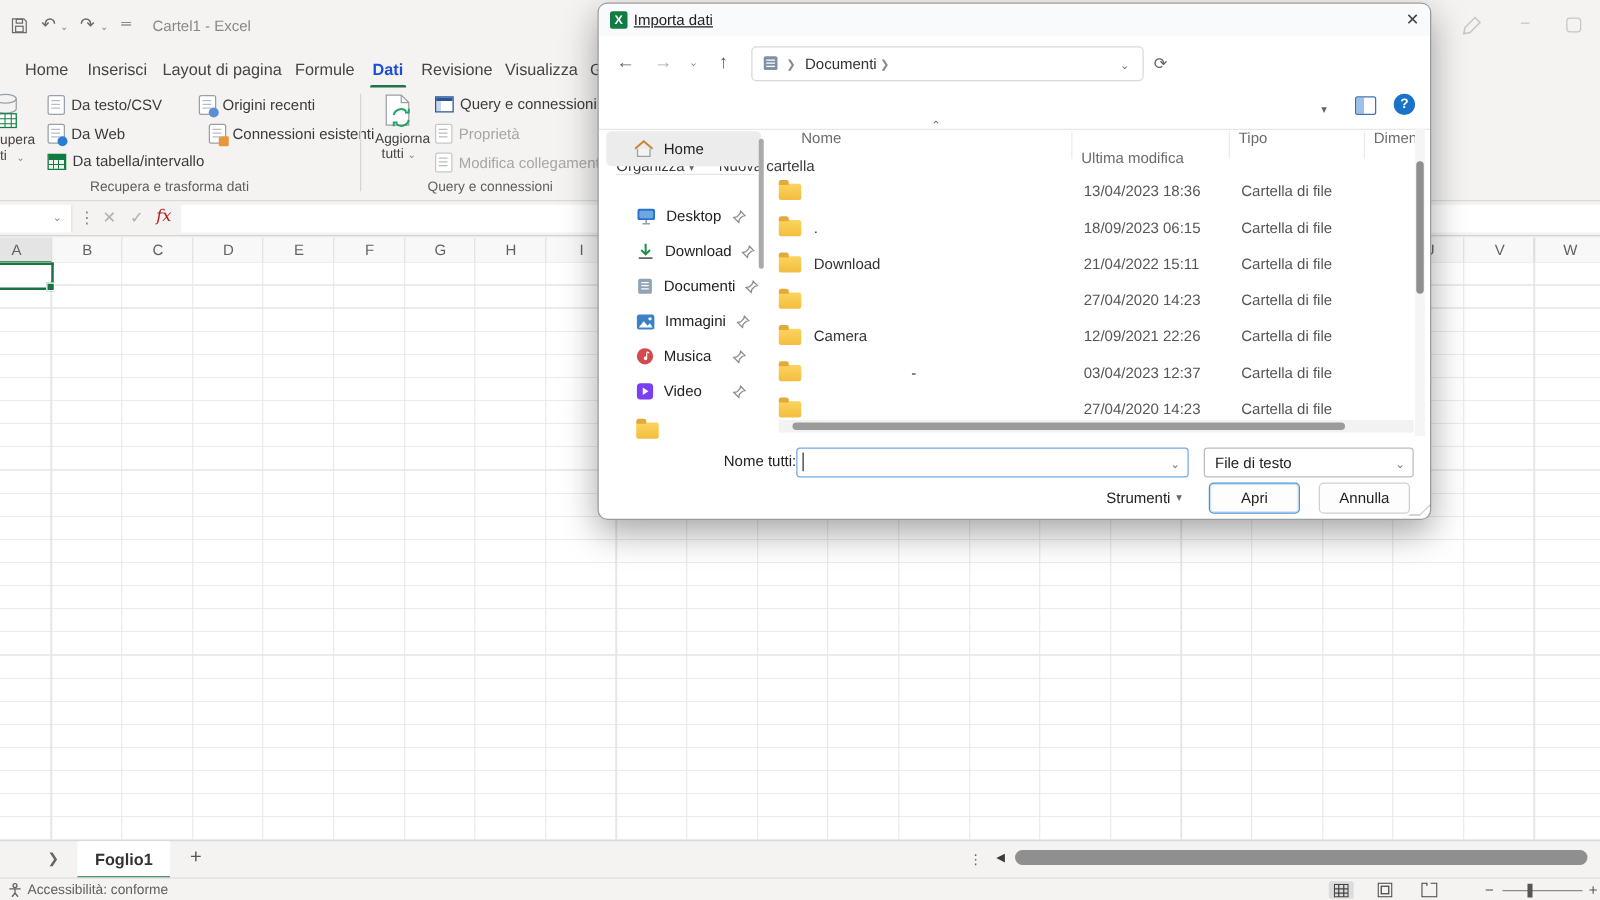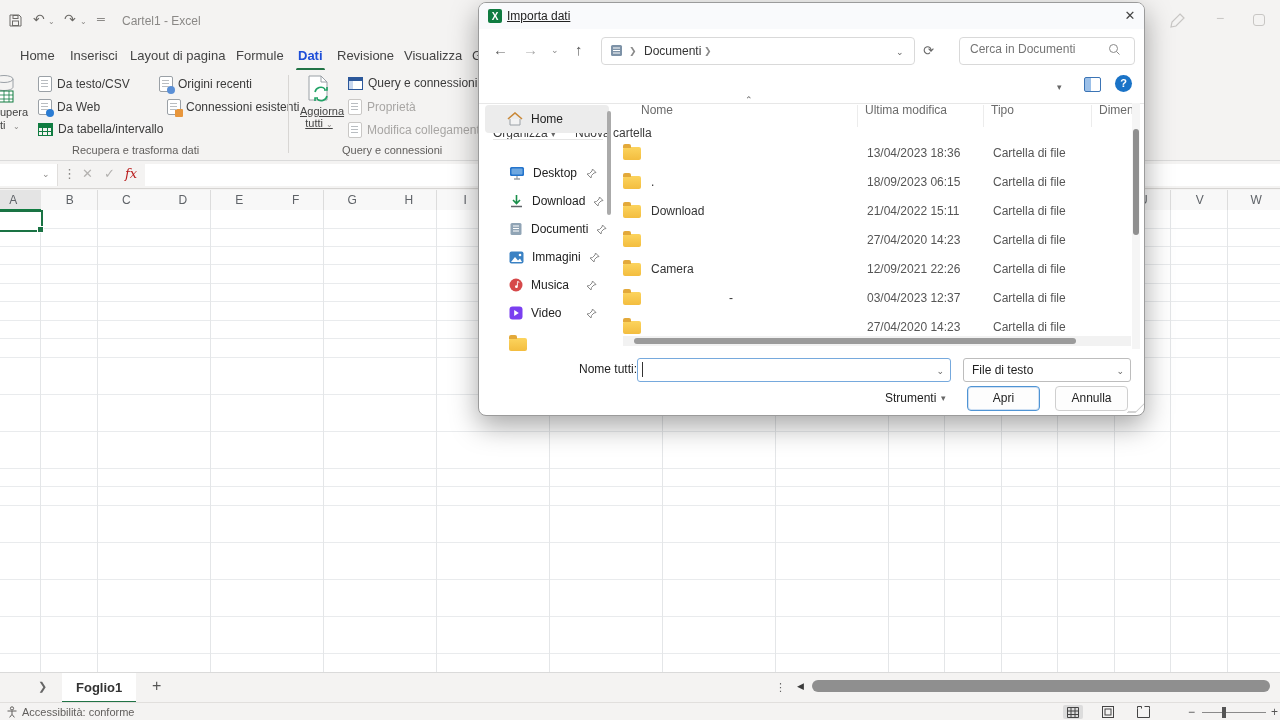--- a/index.html
+++ b/index.html
@@ -203,21 +203,21 @@
     <span class="grp-label" style="left:72px;top:74px;">Recupera e trasforma dati</span>
     <div class="vsep" style="left:288px;top:5px;height:78px;"></div>
 
     <div class="abs" style="left:300px;top:4px;width:38px;text-align:center;">
       <svg width="28" height="30" viewBox="0 0 28 30" style="margin:0 auto;">
         <path d="M4 2h12l6 6v18H4z" fill="#fff" stroke="#9aa0a6"></path>
         <path d="M16 2v6h6" fill="none" stroke="#9aa0a6"></path>
         <path d="M10 18a6 6 0 0 1 10-3M22 13v3h-3" fill="none" stroke="#21a366" stroke-width="1.6"></path>
         <path d="M22 22a6 6 0 0 1-10 3M10 27v-3h3" fill="none" stroke="#21a366" stroke-width="1.6"></path>
       </svg>
-      <div style="font-size:11px;color:#444;line-height:12px;margin-top:1px;text-decoration:underline;">
+      <div style="font-size:11px;color:#444;line-height:12px;margin-top:1px;">
         <span>Aggiorna</span><br>
         <span>tutti</span>
         <span class="chev">⌄</span>
       </div>
     </div>
 
     <div class="rbtn" style="left:348px;top:6px;">
       <span class="qtbl-ico"></span>
       <span>Query e connessioni</span>
     </div>
@@ -322,29 +322,20 @@
             <path d="M3 4h7M3 6.5h7M3 9h7" stroke="#fff" stroke-width="1"></path>
           </svg>
       </span>
       <span class="abs bc-sep" style="left:27px;top:8px;">❯</span>
       <span class="abs" style="left:42px;top:6px;">Documenti</span>
       <span class="abs bc-sep" style="left:102px;top:8px;">❯</span>
       <span class="abs dd-chev" style="left:294px;top:9px;">⌄</span>
     </div>
     <span class="abs" style="left:444px;top:40px;color:#666;font-size:13px;">⟳</span>
 
-    <div class="navbox" style="left:480px;width:174px;">
-      <input style="position: absolute; left: 8px; top: 3px; width: 130px; border: none; outline: none; font-size: 12px; font-family: inherit; color: rgb(51, 51, 51); background: transparent;" placeholder="Cerca in Documenti">
-      <span class="abs" style="left:148px;top:5px;">
-        <svg width="13" height="13" viewBox="0 0 13 13">
-            <circle cx="5.5" cy="5.5" r="4" fill="none" stroke="#8a8a8a"></circle>
-            <path d="M8.5 8.5l3 3" stroke="#8a8a8a"></path>
-          </svg>
-      </span>
-    </div>
 
     <div class="toolrow">
       <span class="toolbtn" style="left:14px;">
         <span>Organizza</span>
         <span class="dd-chev" style="position:static;">▾</span>
       </span>
       <span class="toolbtn" style="left:96px;">
         <span>Nuova cartella</span>
       </span>
       <span class="abs" style="left:558px;top:11px;"><span class="lines-ico"></span></span>
@@ -451,21 +442,21 @@
           </svg>
       </span>
     </div>
     <div class="side-item" style="top:326px;">
       <span class="folder" style="margin-left:24px;"></span>
     </div>
     <div class="sb-thumb" style="left:128px;top:108px;width:4px;height:104px;"></div>
 
     <span class="abs dd-chev" style="left:266px;top:92px;">⌃</span>
     <span class="listhdr" style="left:162px;">Nome</span>
-    <span class="listhdr" style="left:386px;">Ultima modifica</span>
+    <span class="listhdr" style="left:386px;margin-top:16px;">Ultima modifica</span>
     <span class="listhdr" style="left:512px;">Tipo</span>
     <span class="listhdr" style="left:620px;">Dimen</span>
     <div class="hsep" style="left:378px;"></div>
     <div class="hsep" style="left:504px;"></div>
     <div class="hsep" style="left:612px;"></div>
 
     <div class="file-row" style="top:128px;">
       <span class="folder"></span>
       <span class="file-name"></span>
       <span class="file-date">13/04/2023 18:36</span>

